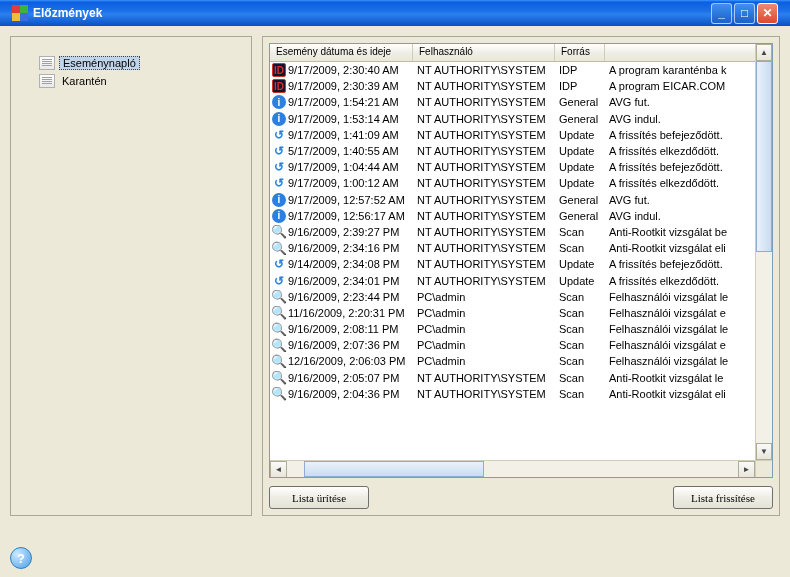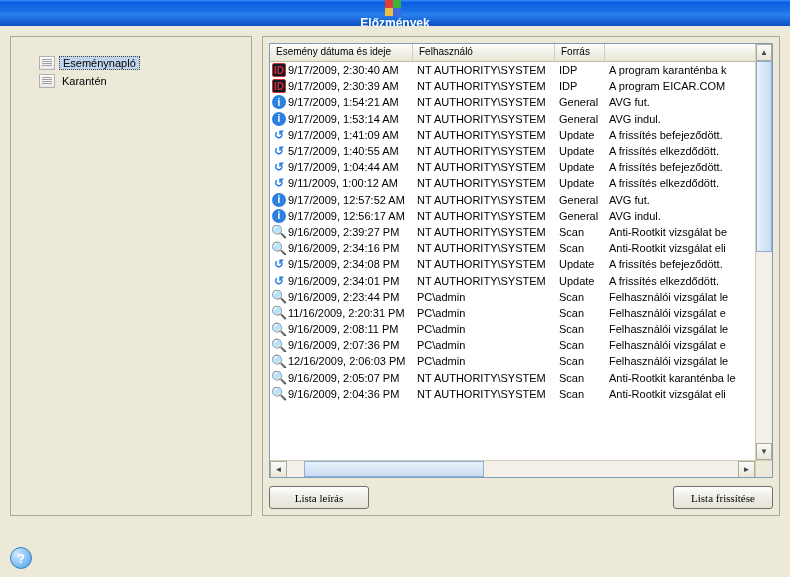--- a/index.html
+++ b/index.html
@@ -15,21 +15,20 @@
   }
   .titlebar {
     height: 26px;
     background: linear-gradient(to bottom, #3a95ff 0%, #0b5fe0 8%, #1a6fe8 40%, #2b80f0 55%, #0a50c0 100%);
     display: flex;
     align-items: center;
     padding: 0 12px;
     color: white;
     font-weight: bold;
     font-size: 12px;
-    flex-direction: column;
   }
   .titlebar .app-icon {
     width: 16px; height: 16px; margin-right: 5px;
     display: flex; flex-wrap: wrap;
   }
   .titlebar .app-icon span { width: 8px; height: 8px; }
   .q1{background:#e03c3c}.q2{background:#3cb43c}.q3{background:#ecbe3c}.q4{background:#3c6ce0}
   .titlebar .title-text { flex: 1; }
   .win-btn {
     width: 21px; height: 21px;
@@ -298,21 +297,21 @@
                 <span class="icon update">↺</span>
                 <span>9/17/2009, 1:04:44 AM</span>
               </div>
               <div class="cell user">NT AUTHORITY\SYSTEM</div>
               <div class="cell src">Update</div>
               <div class="cell desc">A frissítés befejeződött.</div>
             </div>
             <div class="row">
               <div class="cell date">
                 <span class="icon update">↺</span>
-                <span>9/11/2009, 1:00:12 AM</span>
+                <span>9/17/2009, 1:00:12 AM</span>
               </div>
               <div class="cell user">NT AUTHORITY\SYSTEM</div>
               <div class="cell src">Update</div>
               <div class="cell desc">A frissítés elkezdődött.</div>
             </div>
             <div class="row">
               <div class="cell date">
                 <span class="icon info">i</span>
                 <span>9/17/2009, 12:57:52 AM</span>
               </div>
@@ -343,21 +342,21 @@
                 <span class="icon scan">🔍</span>
                 <span>9/16/2009, 2:34:16 PM</span>
               </div>
               <div class="cell user">NT AUTHORITY\SYSTEM</div>
               <div class="cell src">Scan</div>
               <div class="cell desc">Anti-Rootkit vizsgálat eli</div>
             </div>
             <div class="row">
               <div class="cell date">
                 <span class="icon update">↺</span>
-                <span>9/15/2009, 2:34:08 PM</span>
+                <span>9/14/2009, 2:34:08 PM</span>
               </div>
               <div class="cell user">NT AUTHORITY\SYSTEM</div>
               <div class="cell src">Update</div>
               <div class="cell desc">A frissítés befejeződött.</div>
             </div>
             <div class="row">
               <div class="cell date">
                 <span class="icon update">↺</span>
                 <span>9/16/2009, 2:34:01 PM</span>
               </div>
@@ -410,21 +409,21 @@
               <div class="cell src">Scan</div>
               <div class="cell desc">Felhasználói vizsgálat le</div>
             </div>
             <div class="row">
               <div class="cell date">
                 <span class="icon scan">🔍</span>
                 <span>9/16/2009, 2:05:07 PM</span>
               </div>
               <div class="cell user">NT AUTHORITY\SYSTEM</div>
               <div class="cell src">Scan</div>
-              <div class="cell desc">Anti-Rootkit karanténba le</div>
+              <div class="cell desc">Anti-Rootkit vizsgálat le</div>
             </div>
             <div class="row">
               <div class="cell date">
                 <span class="icon scan">🔍</span>
                 <span>9/16/2009, 2:04:36 PM</span>
               </div>
               <div class="cell user">NT AUTHORITY\SYSTEM</div>
               <div class="cell src">Scan</div>
               <div class="cell desc">Anti-Rootkit vizsgálat eli</div>
             </div>
@@ -439,21 +438,21 @@
         <div class="hscroll">
           <div class="sb-btn" style="width:17px">◄</div>
           <div class="hsb-track">
               <div class="hsb-thumb"></div>
             </div>
           <div class="sb-btn" style="width:17px">►</div>
         </div>
         <div class="corner"></div>
       </div>
       <div class="button-row">
-        <button class="xp">Lista leírás</button>
+        <button class="xp">Lista ürítése</button>
         <button class="xp">Lista frissítése</button>
       </div>
     </div>
   </div>
 
   <div class="bottom-bar">
     <div class="help-icon">?</div>
   </div>
 </div>
 

